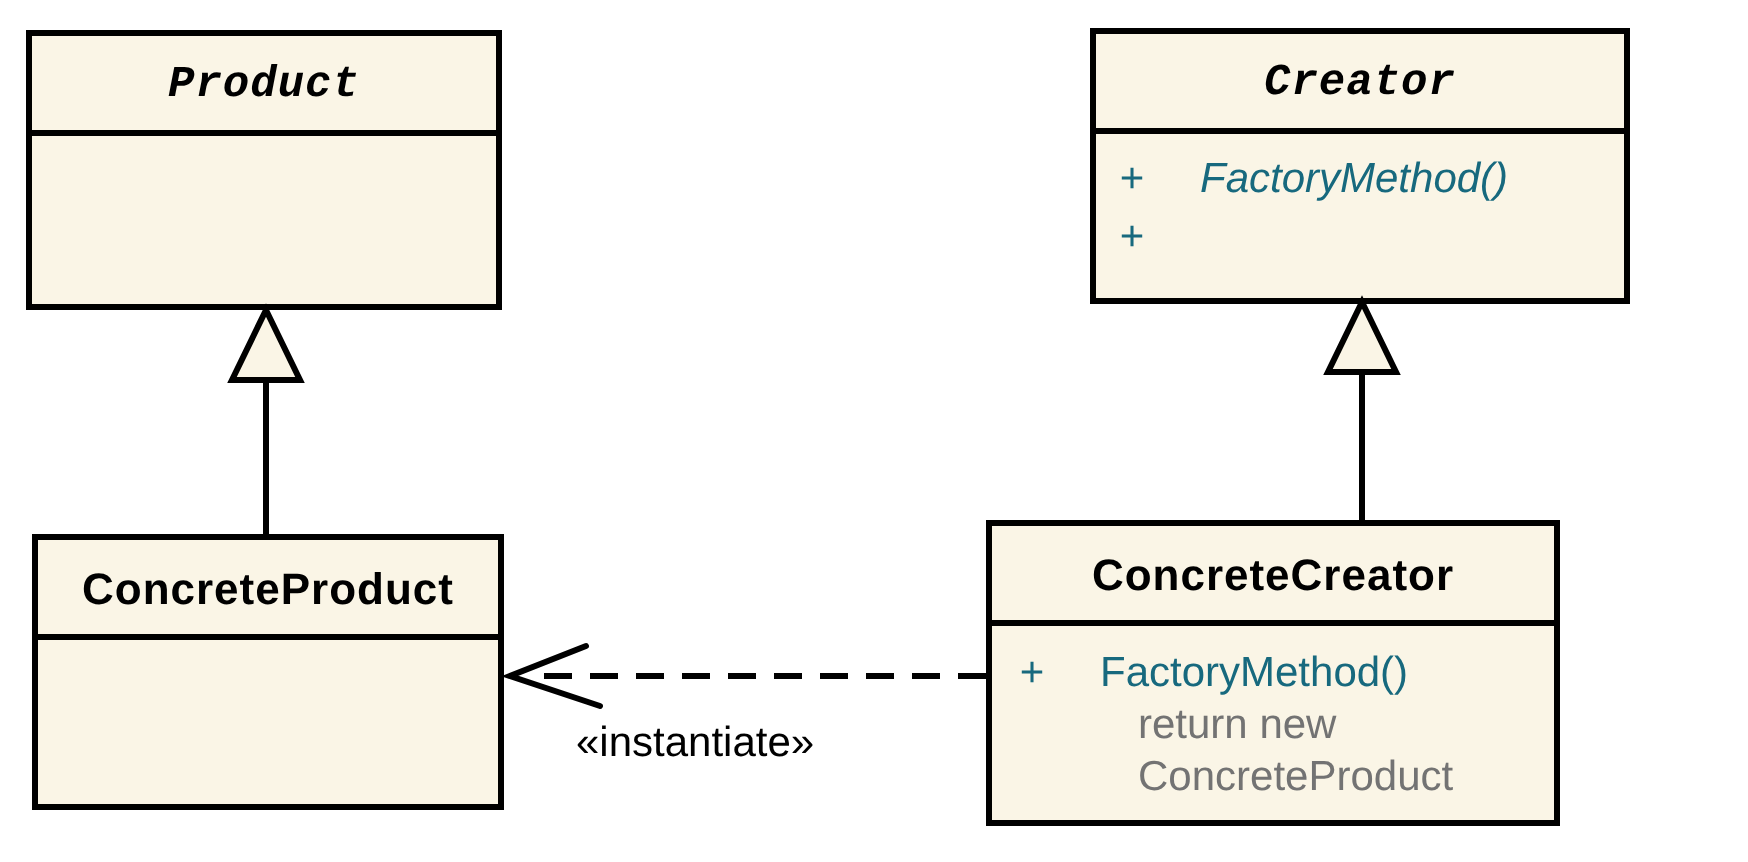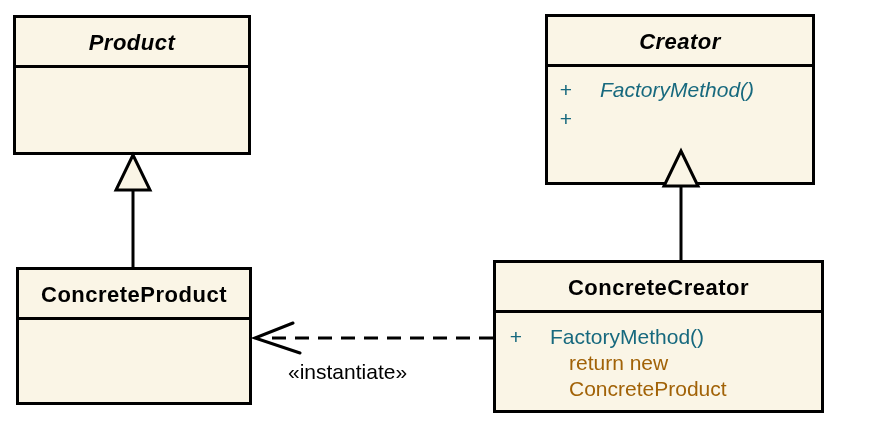--- a/index.html
+++ b/index.html
@@ -33,21 +33,21 @@
     height: 50px;
     line-height: 50px;
     border-bottom: 3px solid #000000;
     text-align: center;
     font-size: 22px;
     font-weight: bold;
     color: #000000;
     letter-spacing: 0.5px;
     white-space: nowrap;
   }
-  .class-title.abstract { font-style: italic; }
+  .class-title.abstract { font-style: italic; font-family: Liberation Mono, monospace; }
 
   .class-body { position: relative; }
 
   .method-row {
     display: flex;
     align-items: baseline;
     font-size: 21px;
     line-height: 29px;
     color: #17697E;
     white-space: nowrap;
@@ -61,21 +61,21 @@
     margin-right: 26px;
     text-align: center;
     font-style: normal;
     color: #17697E;
   }
   .sig-abstract { font-style: italic; }
 
   .note-line {
     font-size: 21px;
     line-height: 26px;
-    color: #a16207;
+    color: #737373;
     padding-left: 61px;
     white-space: nowrap;
   }
 
   .stereotype-label {
     position: absolute;
     left: 288px;
     top: 360px;
     font-size: 21px;
     color: #000000;
@@ -104,39 +104,39 @@
       <line x1="493" y1="338" x2="266" y2="338" stroke="#000000" stroke-width="3" stroke-dasharray="14 9"></line>
       <polyline points="293,323 255,338 300,353" fill="none" stroke="#000000" stroke-width="3" stroke-linecap="round"></polyline>
     </g>
   </svg>
 
   <div class="class-box" style="left:13px; top:15px; width:238px; height:140px;">
     <div class="class-title abstract">Product</div>
     <div class="class-body"></div>
   </div>
 
-  <div class="class-box" style="left:545px; top:14px; width:270px; height:171px;">
+  <div class="class-box" style="left:545px; top:14px; width:270px; height:138px;">
     <div class="class-title abstract">Creator</div>
     <div class="class-body creator-body">
       <div class="method-row">
         <span class="vis">+</span>
         <span class="sig-abstract">FactoryMethod()</span>
       </div>
       <div class="method-row">
         <span class="vis">+</span>
       </div>
     </div>
   </div>
 
   <div class="class-box" style="left:16px; top:267px; width:236px; height:138px;">
     <div class="class-title">ConcreteProduct</div>
     <div class="class-body"></div>
   </div>
 
-  <div class="class-box" style="left:493px; top:260px; width:331px; height:153px;">
+  <div class="class-box" style="left:493px; top:260px; width:287px; height:153px;">
     <div class="class-title">ConcreteCreator</div>
     <div class="class-body cc-body">
       <div class="method-row">
         <span class="vis">+</span>
         <span>FactoryMethod()</span>
       </div>
       <div class="note-line">return new</div>
       <div class="note-line">ConcreteProduct</div>
     </div>
   </div>

